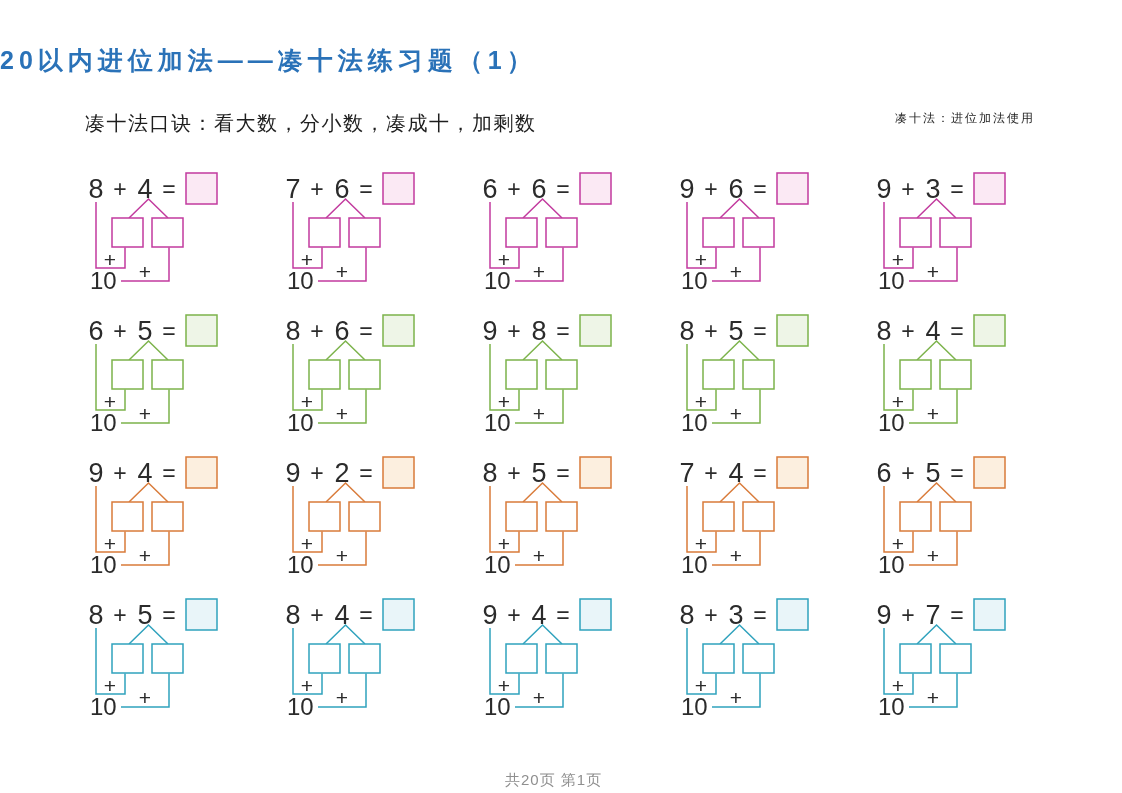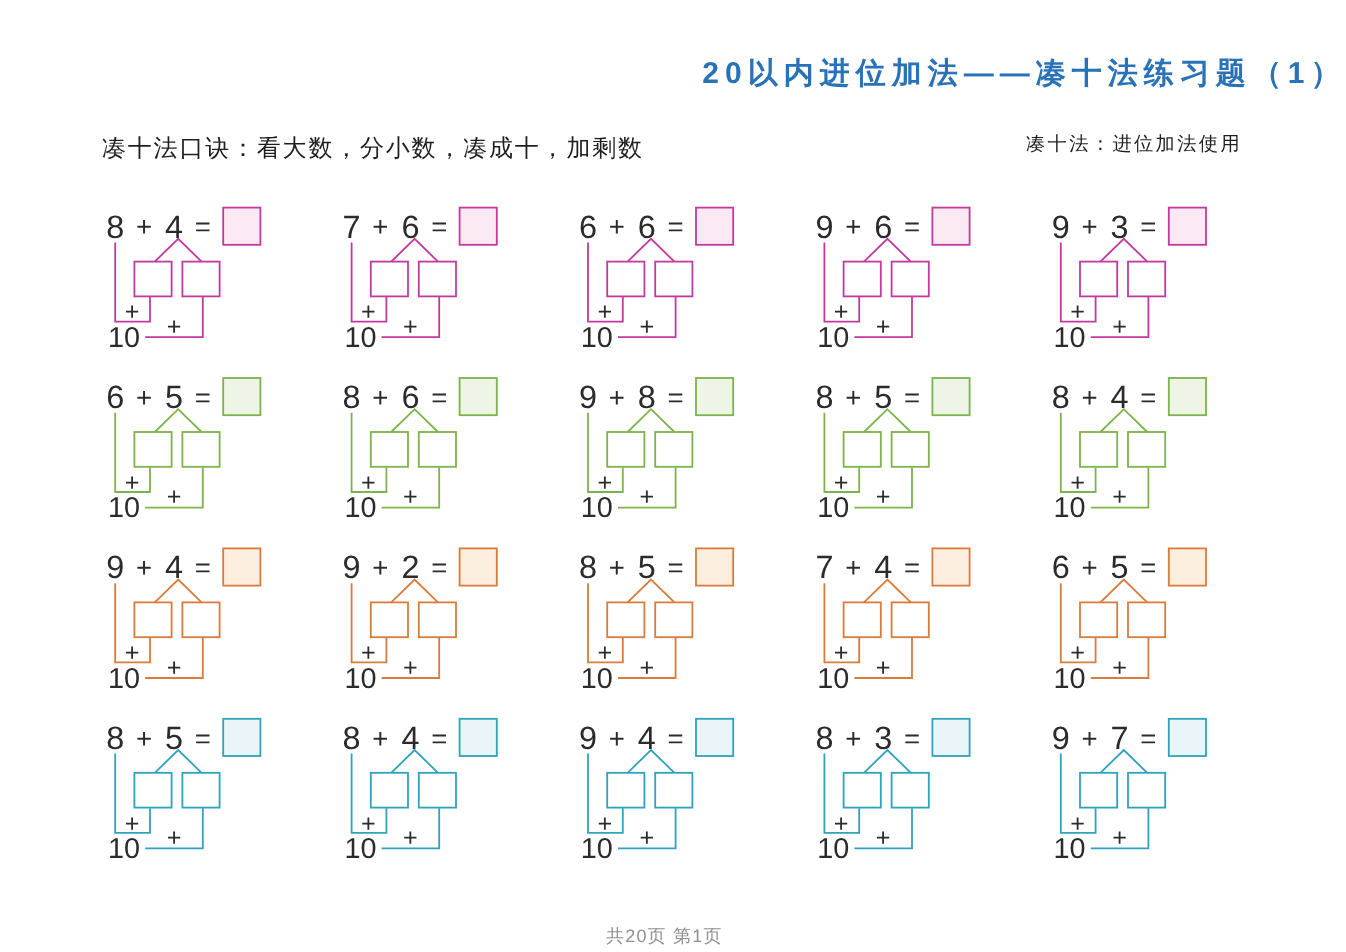--- a/index.html
+++ b/index.html
@@ -2,30 +2,30 @@
 <html><head>
 <meta charset="utf-8">
 <style>
   html,body{margin:0;padding:0;background:#ffffff;}
   body{
     width:1122px;height:793px;position:relative;overflow:hidden;
     font-family:"Liberation Sans",sans-serif;color:#2b2b2b;
   }
   .title{
     position:absolute;top:44px;left:0;right:0;margin:0;
-    text-align:right;font-size:25px;font-weight:bold;
+    text-align:left;font-size:25px;font-weight:bold;
     letter-spacing:5px;color:#2a72b8;
   }
   .subtitle-left{
     position:absolute;top:110px;left:85px;
     font-size:20px;letter-spacing:1.5px;color:#1e1e1e;
   }
   .subtitle-right{
     position:absolute;top:110px;right:87px;
-    font-size:16px;letter-spacing:2px;color:#1e1e1e;
+    font-size:12px;letter-spacing:2px;color:#1e1e1e;
   }
   .grid{
     position:absolute;top:168px;left:85px;
     display:grid;grid-template-columns:repeat(5,197px);grid-auto-rows:142px;
   }
   svg.cell{display:block;overflow:visible;}
   .cell .ln{stroke:var(--c);fill:none;stroke-width:1.5;}
   .cell .ans{fill:var(--fill);stroke:var(--c);stroke-width:1.5;}
   .cell .part{fill:#ffffff;stroke:var(--c);stroke-width:1.5;}
   .cell text{fill:#2b2b2b;font-family:"Liberation Sans",sans-serif;}

